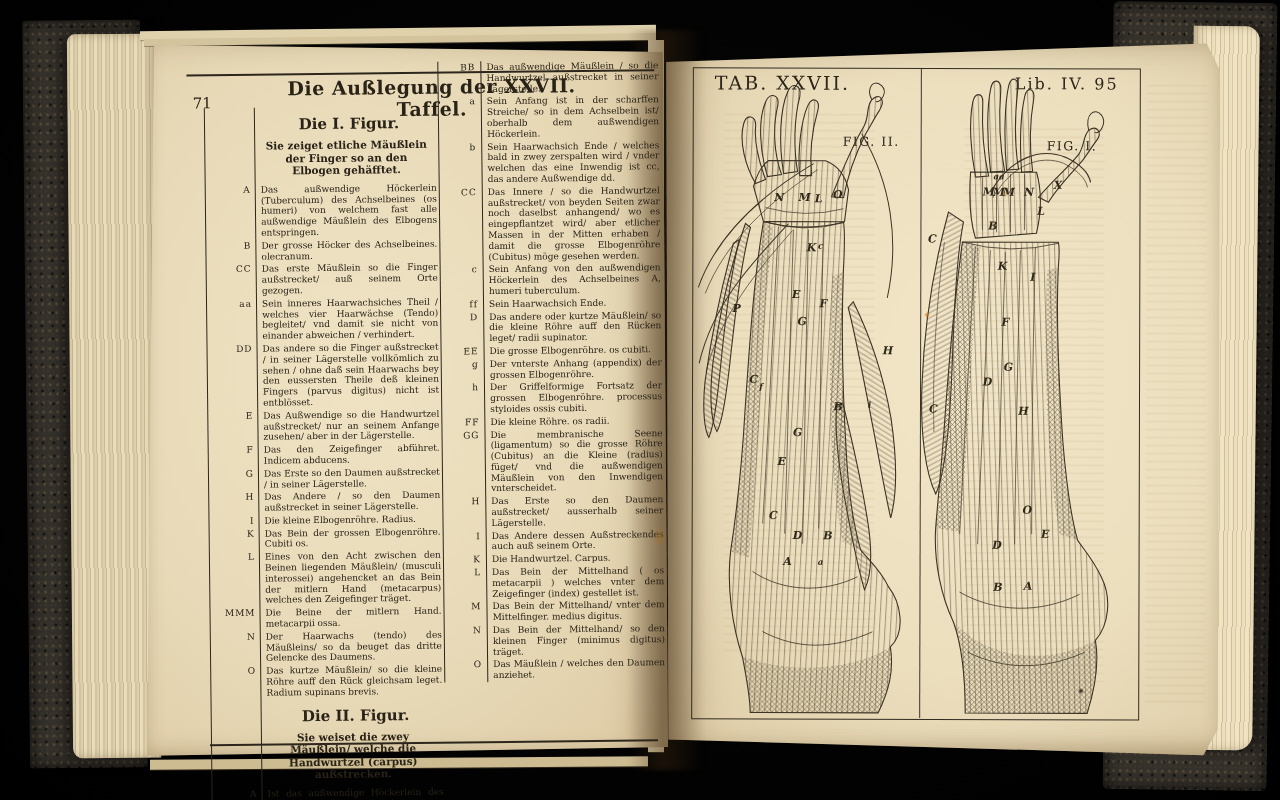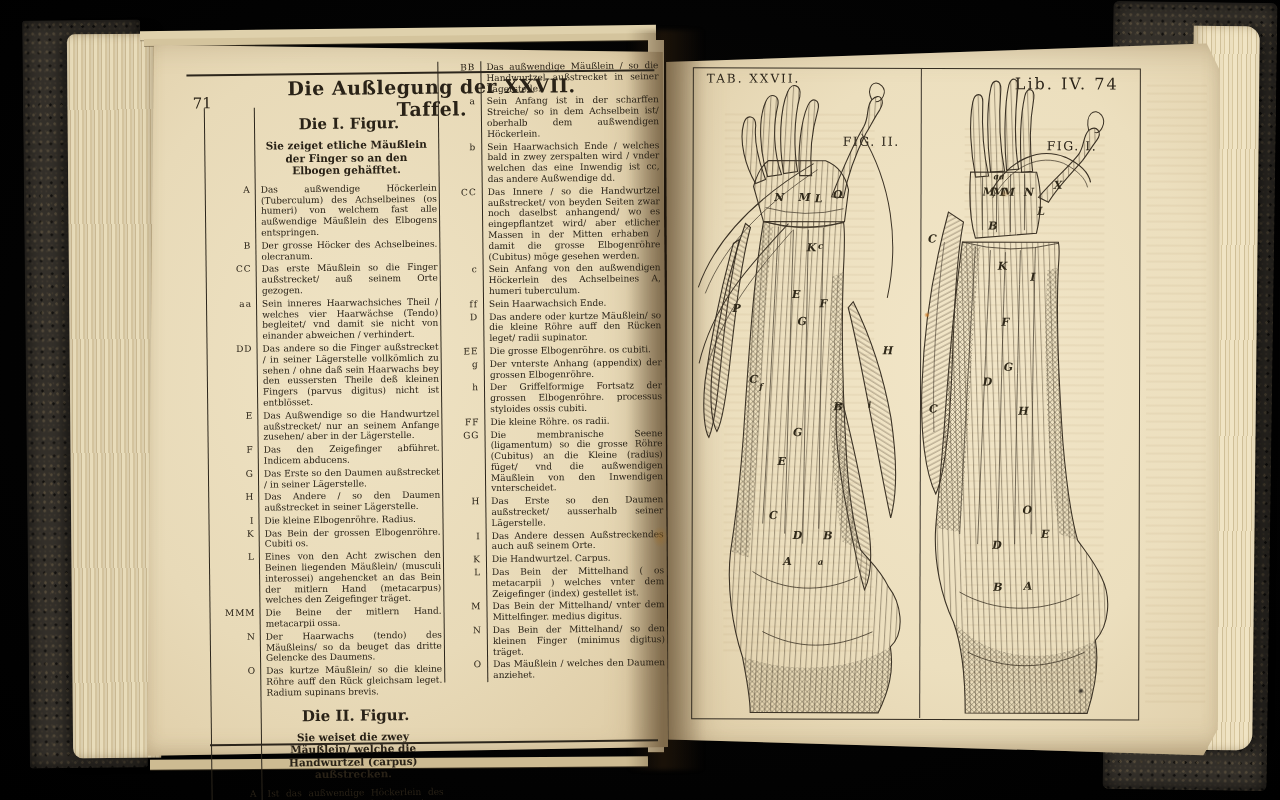--- a/index.html
+++ b/index.html
@@ -59,21 +59,21 @@
     font-size:9px;letter-spacing:1px;}
   .col2 .elab{width:37px;}
   .fig-heading{padding-left:55px;text-align:center;font-size:15px;font-weight:bold;margin:8px 0 6px;}
   .fig-subtitle{padding:0 6px 6px 55px;text-align:center;font-size:10.5px;font-weight:bold;}
   .dropcap .etxt-inline::first-letter{font-size:21px;font-weight:bold;float:left;line-height:.8;padding:1px 2px 0 0;}
   
   .rp-content{position:absolute;left:664px;top:42px;width:556px;height:716px;color:#2c251a;
     transform:rotate(.15deg);}
   .plate-frame{position:absolute;left:28px;top:26px;width:446px;height:650px;border:1.6px solid #332c21;}
   .plate-divider{position:absolute;left:256px;top:26px;width:1.4px;height:650px;background:#3a332a;}
-  .rp-tab{position:absolute;left:42px;top:30px;font-size:12px;letter-spacing:2px;}
+  .rp-tab{position:absolute;left:50px;top:30px;font-size:19px;letter-spacing:2px;}
   .rp-lib{position:absolute;left:350px;top:32px;font-size:16px;letter-spacing:2px;}
   .fig-label{position:absolute;font-size:12.5px;letter-spacing:1.5px;}
   .figlabel-2{left:178px;top:92px;}
   .figlabel-1{left:382px;top:96px;}
   .figure-box{position:absolute;}
   .figbox-2{left:29px;top:30px;width:227px;height:645px;}
   .figbox-1{left:256px;top:30px;width:216px;height:645px;}
   .figure-box svg{position:absolute;left:0;top:0;width:100%;height:100%;}
   .figletter{position:absolute;transform:translate(-50%,-50%);font-size:11px;font-style:italic;
     color:#2f2819;font-weight:bold;}
@@ -166,21 +166,21 @@
   </div>
 
   <div class="rp-content">
     <div class="bleed" style="left:60px;top:70px;width:150px;height:540px;"></div>
     <div class="bleed" style="left:300px;top:80px;width:140px;height:560px;"></div>
     <div class="bleed" style="left:482px;top:40px;width:60px;height:620px;"></div>
 
     <div class="plate-frame"></div>
     <div class="plate-divider"></div>
     <div class="rp-tab">TAB. XXVII.</div>
-    <div class="rp-lib">Lib. IV. 74</div>
+    <div class="rp-lib">Lib. IV. 95</div>
     <div class="fig-label figlabel-2">FIG. II.</div>
     <div class="fig-label figlabel-1">FIG. I.</div>
 
     <div class="figure-box figbox-2" id="figbox2">
       <svg viewBox="0 0 227 645">
         <defs>
           <pattern id="vl2" width="5.5" height="7" patternUnits="userSpaceOnUse" patternTransform="rotate(3)">
             <path d="M1.5 0V7" stroke="#5a4e3c" stroke-width="0.55"></path>
           </pattern>
           <pattern id="xh2" width="5" height="5" patternUnits="userSpaceOnUse">

